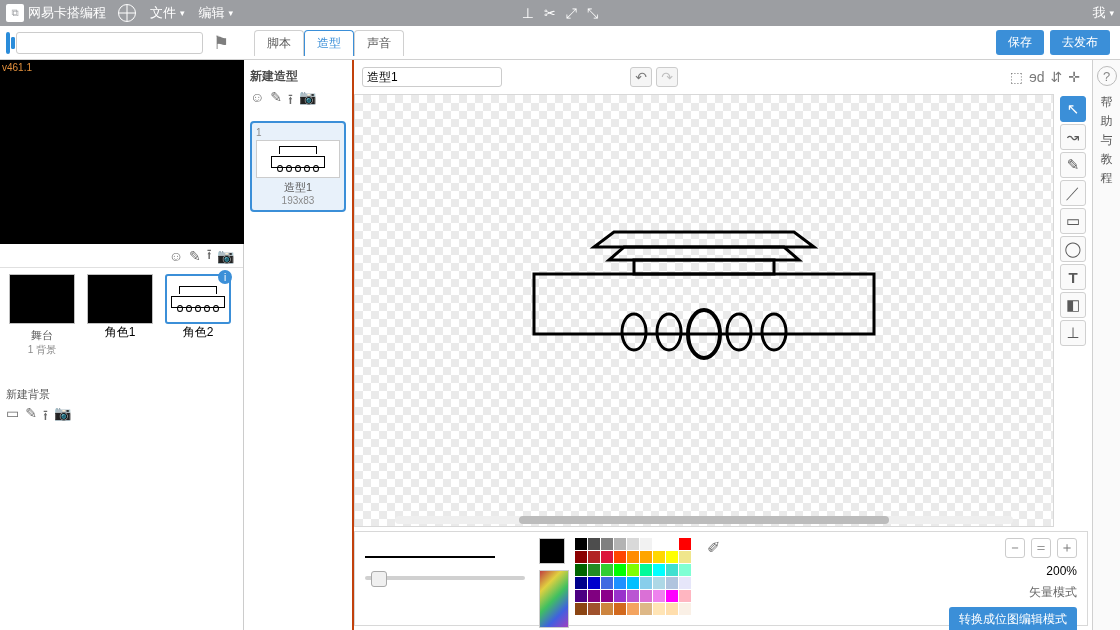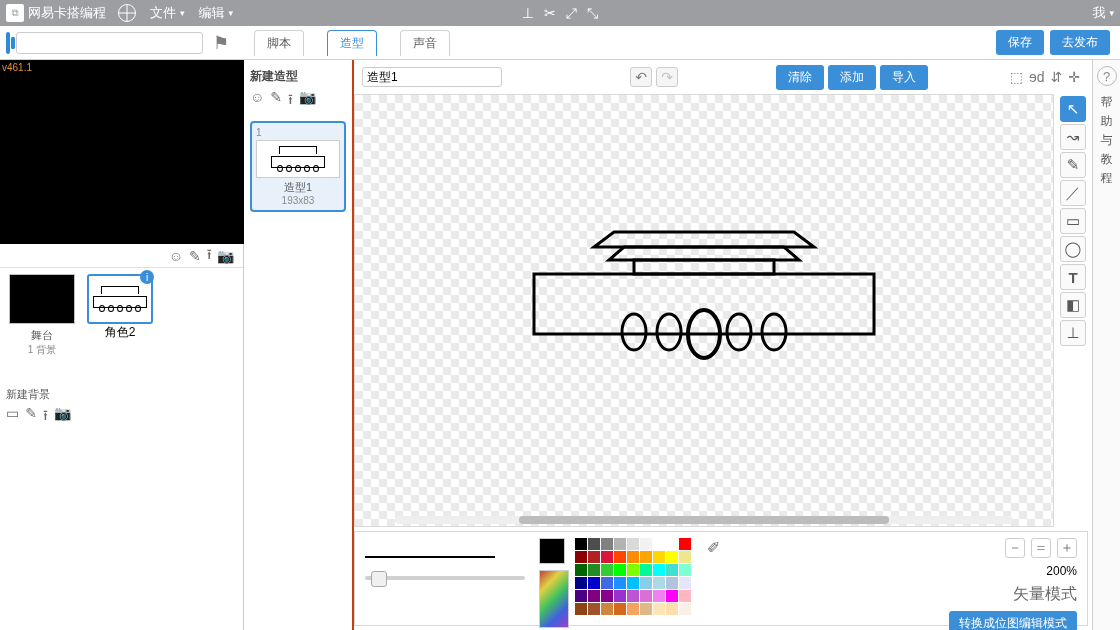--- a/index.html
+++ b/index.html
@@ -19,21 +19,21 @@
 .menubar .globe::after { content: ""; position:absolute; left:0; right:0; top:50%; height:0; border-top:1.5px solid #fff; transform: translateY(-50%);}
 
 
 .toolbar-row { height: 34px; background: #fff; display: flex; align-items: center; border-bottom: 1px solid #d0d0d0; }
 .stage-controls { width: 244px; display: flex; align-items: center; padding: 0 6px; gap: 6px; }
 .fs-icon { width: 26px; height: 22px; border: 2px solid #2a8cda; border-radius: 3px; position: relative; }
 .fs-icon::before { content:""; position:absolute; inset:3px; border:2px dashed #2a8cda; border-radius:2px; }
 .title-input { flex:1; height: 22px; border:1px solid #ccc; border-radius:3px; padding: 0 4px; }
 .flag-icon { color:#7e7e7e; font-size:18px; margin-left:4px; }
 .stop-icon { width:18px; height:18px; background:#c74a42; border-radius:2px; margin-left:4px;}
-.tabs { display:flex; gap:23px; margin-left:10px; }
+.tabs { display:flex; gap:0; margin-left:10px; }
 .tab { padding: 4px 12px; border:1px solid #d0d0d0; border-bottom:none; border-radius:4px 4px 0 0; color:#5a5a5a; cursor:pointer; background:#fff;}
 .tab.active { color:#3b8fd8; border-color:#3b8fd8; }
 .save-buttons { margin-left:auto; display:flex; gap:6px; margin-right:10px;}
 .btn-blue { background:#3b8fd8; color:#fff; border:none; border-radius:3px; padding:4px 12px; font-size:12px; cursor:pointer;}
 
 
 .main { display:flex; height: calc(630px - 26px - 34px); }
 .left-col { width:244px; display:flex; flex-direction:column; border-right:1px solid #ccc; }
 .stage-preview { width:244px; height:184px; background:#000; position:relative; }
 .version-tag { position:absolute; top:2px; left:2px; font-size:10px; color:#e28f3c; }
@@ -98,21 +98,21 @@
 .slider::before { content:""; position:absolute; left:6px; top:-5px; width:14px; height:14px; border:1px solid #aaa; background:#f0f0f0; border-radius:3px;}
 .color-panel { display:flex; gap:6px; align-items:flex-start;}
 .cur-color { width:26px; height:26px; background:#000; border:1px solid #ccc;}
 .swatch-grid { display:grid; grid-template-columns:repeat(9,12px); grid-auto-rows:12px; gap:1px;}
 .sw { width:12px; height:12px;}
 .eyedrop { margin-left:10px; font-size:16px; color:#6a6a6a; cursor:pointer;}
 .gradient-bar { width:30px; height:58px; background:linear-gradient(135deg,#c04040,#e0d040,#40c060,#4060e0,#a040c0); border:1px solid #ccc; margin-top:2px;}
 .zoom-panel { margin-left:auto; text-align:right; display:flex; flex-direction:column; gap:6px; align-items:flex-end;}
 .zoom-icons { display:flex; gap:6px; color:#7a7a7a; font-size:14px;}
 .zoom-icons span { width:20px; height:20px; border:1px solid #ccc; border-radius:3px; display:flex; align-items:center; justify-content:center; cursor:pointer;}
-.mode-label { color:#6a6a6a; font-size:16px;font-family:Liberation Mono, monospace;}
+.mode-label { color:#6a6a6a; font-size:12px;font-family:Liberation Mono, monospace;}
 .mode-btn { background:#3b8fd8; color:#fff; border:none; border-radius:3px; padding:4px 10px; font-size:12px; cursor:pointer;}
 
 
 .right-col { width:28px; border-left:1px solid #d0d0d0; background:#fafafa; display:flex; flex-direction:column; align-items:center; padding-top:6px; gap:2px;}
 .help-q { width:20px; height:20px; border:1px solid #bbb; border-radius:50%; color:#888; display:flex; align-items:center; justify-content:center; font-size:13px; margin-bottom:6px;}
 .right-col .vchar { font-size:12px; color:#5a5a5a;}
 
 
 .glyph-sm { width:54px; height:26px; position:relative;}
 .glyph-sm .roof { position:absolute; top:0; left:8px; right:8px; height:8px; border:1.5px solid #000; border-bottom:none;}
@@ -179,20 +179,24 @@
         <div class="sub">1 背景</div>
         <div class="lbl" style="margin-top:30px;text-align:left">新建背景</div>
         <div class="new-bg-icons">
           <span class="mini-icon">▭</span>
           <span class="mini-icon">✎</span>
           <span class="mini-icon">⭱</span>
           <span class="mini-icon">📷</span>
         </div>
       </div>
       <div class="sprites-grid">
+        <div class="sprite-item">
+          <div class="sbox"></div>
+          <div class="lbl">角色1</div>
+        </div>
         <div class="sprite-item sel">
           <div class="chip">i</div>
           <div class="sbox wh">
             <div class="glyph-sm">
               <div class="roof"></div>
                 <div class="base"></div>
               <div class="ovs">
                   <i></i>
                   <i></i>
                   <i></i>
@@ -234,25 +238,20 @@
       <div class="tdim">193x83</div>
     </div>
   </div>
 
   <div class="canvas-col">
     <div class="canvas-top">
       <input class="cname-input" value="造型1" style="">
       <div class="undo-btns">
         <span>↶</span>
         <span class="dis">↷</span>
-      </div>
-      <div class="action-btns">
-        <button class="btn-blue">清除</button>
-        <button class="btn-blue">添加</button>
-        <button class="btn-blue">导入</button>
       </div>
       <div class="util-icons">
         <span>⬚</span>
         <span>ɘd</span>
         <span>⇵</span>
         <span>✛</span>
       </div>
     </div>
 
     <div class="canvas-wrap">

